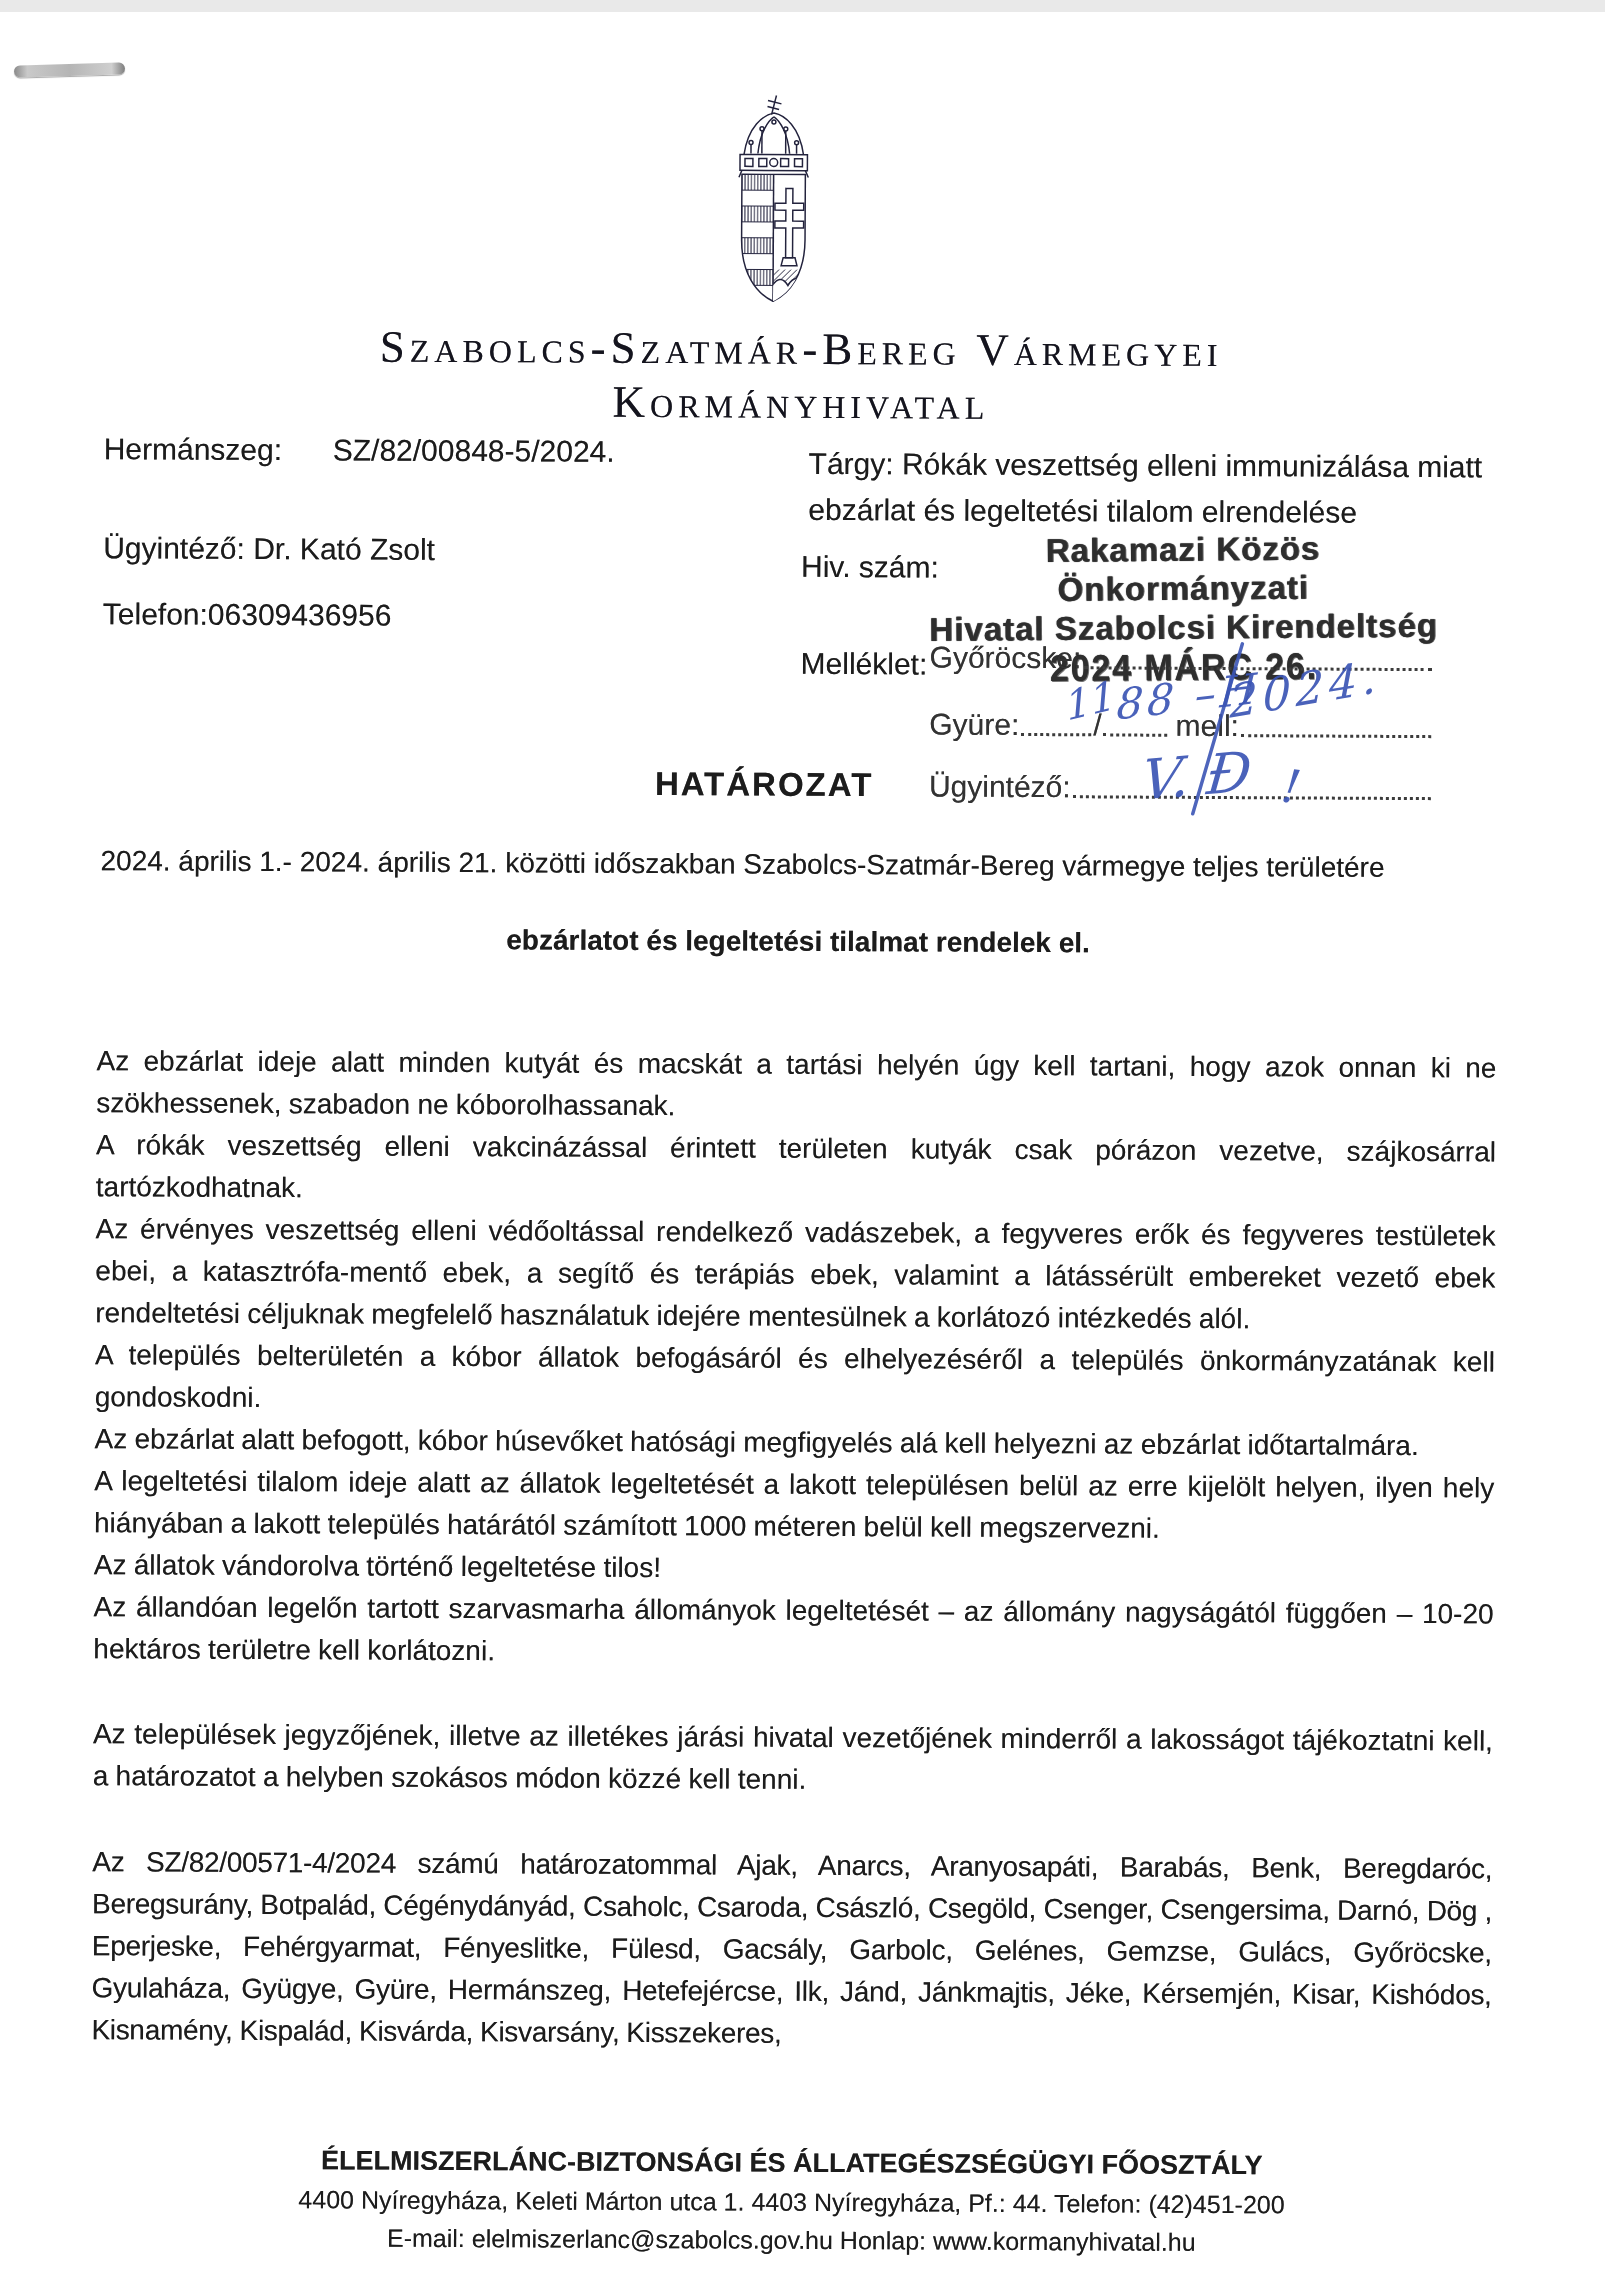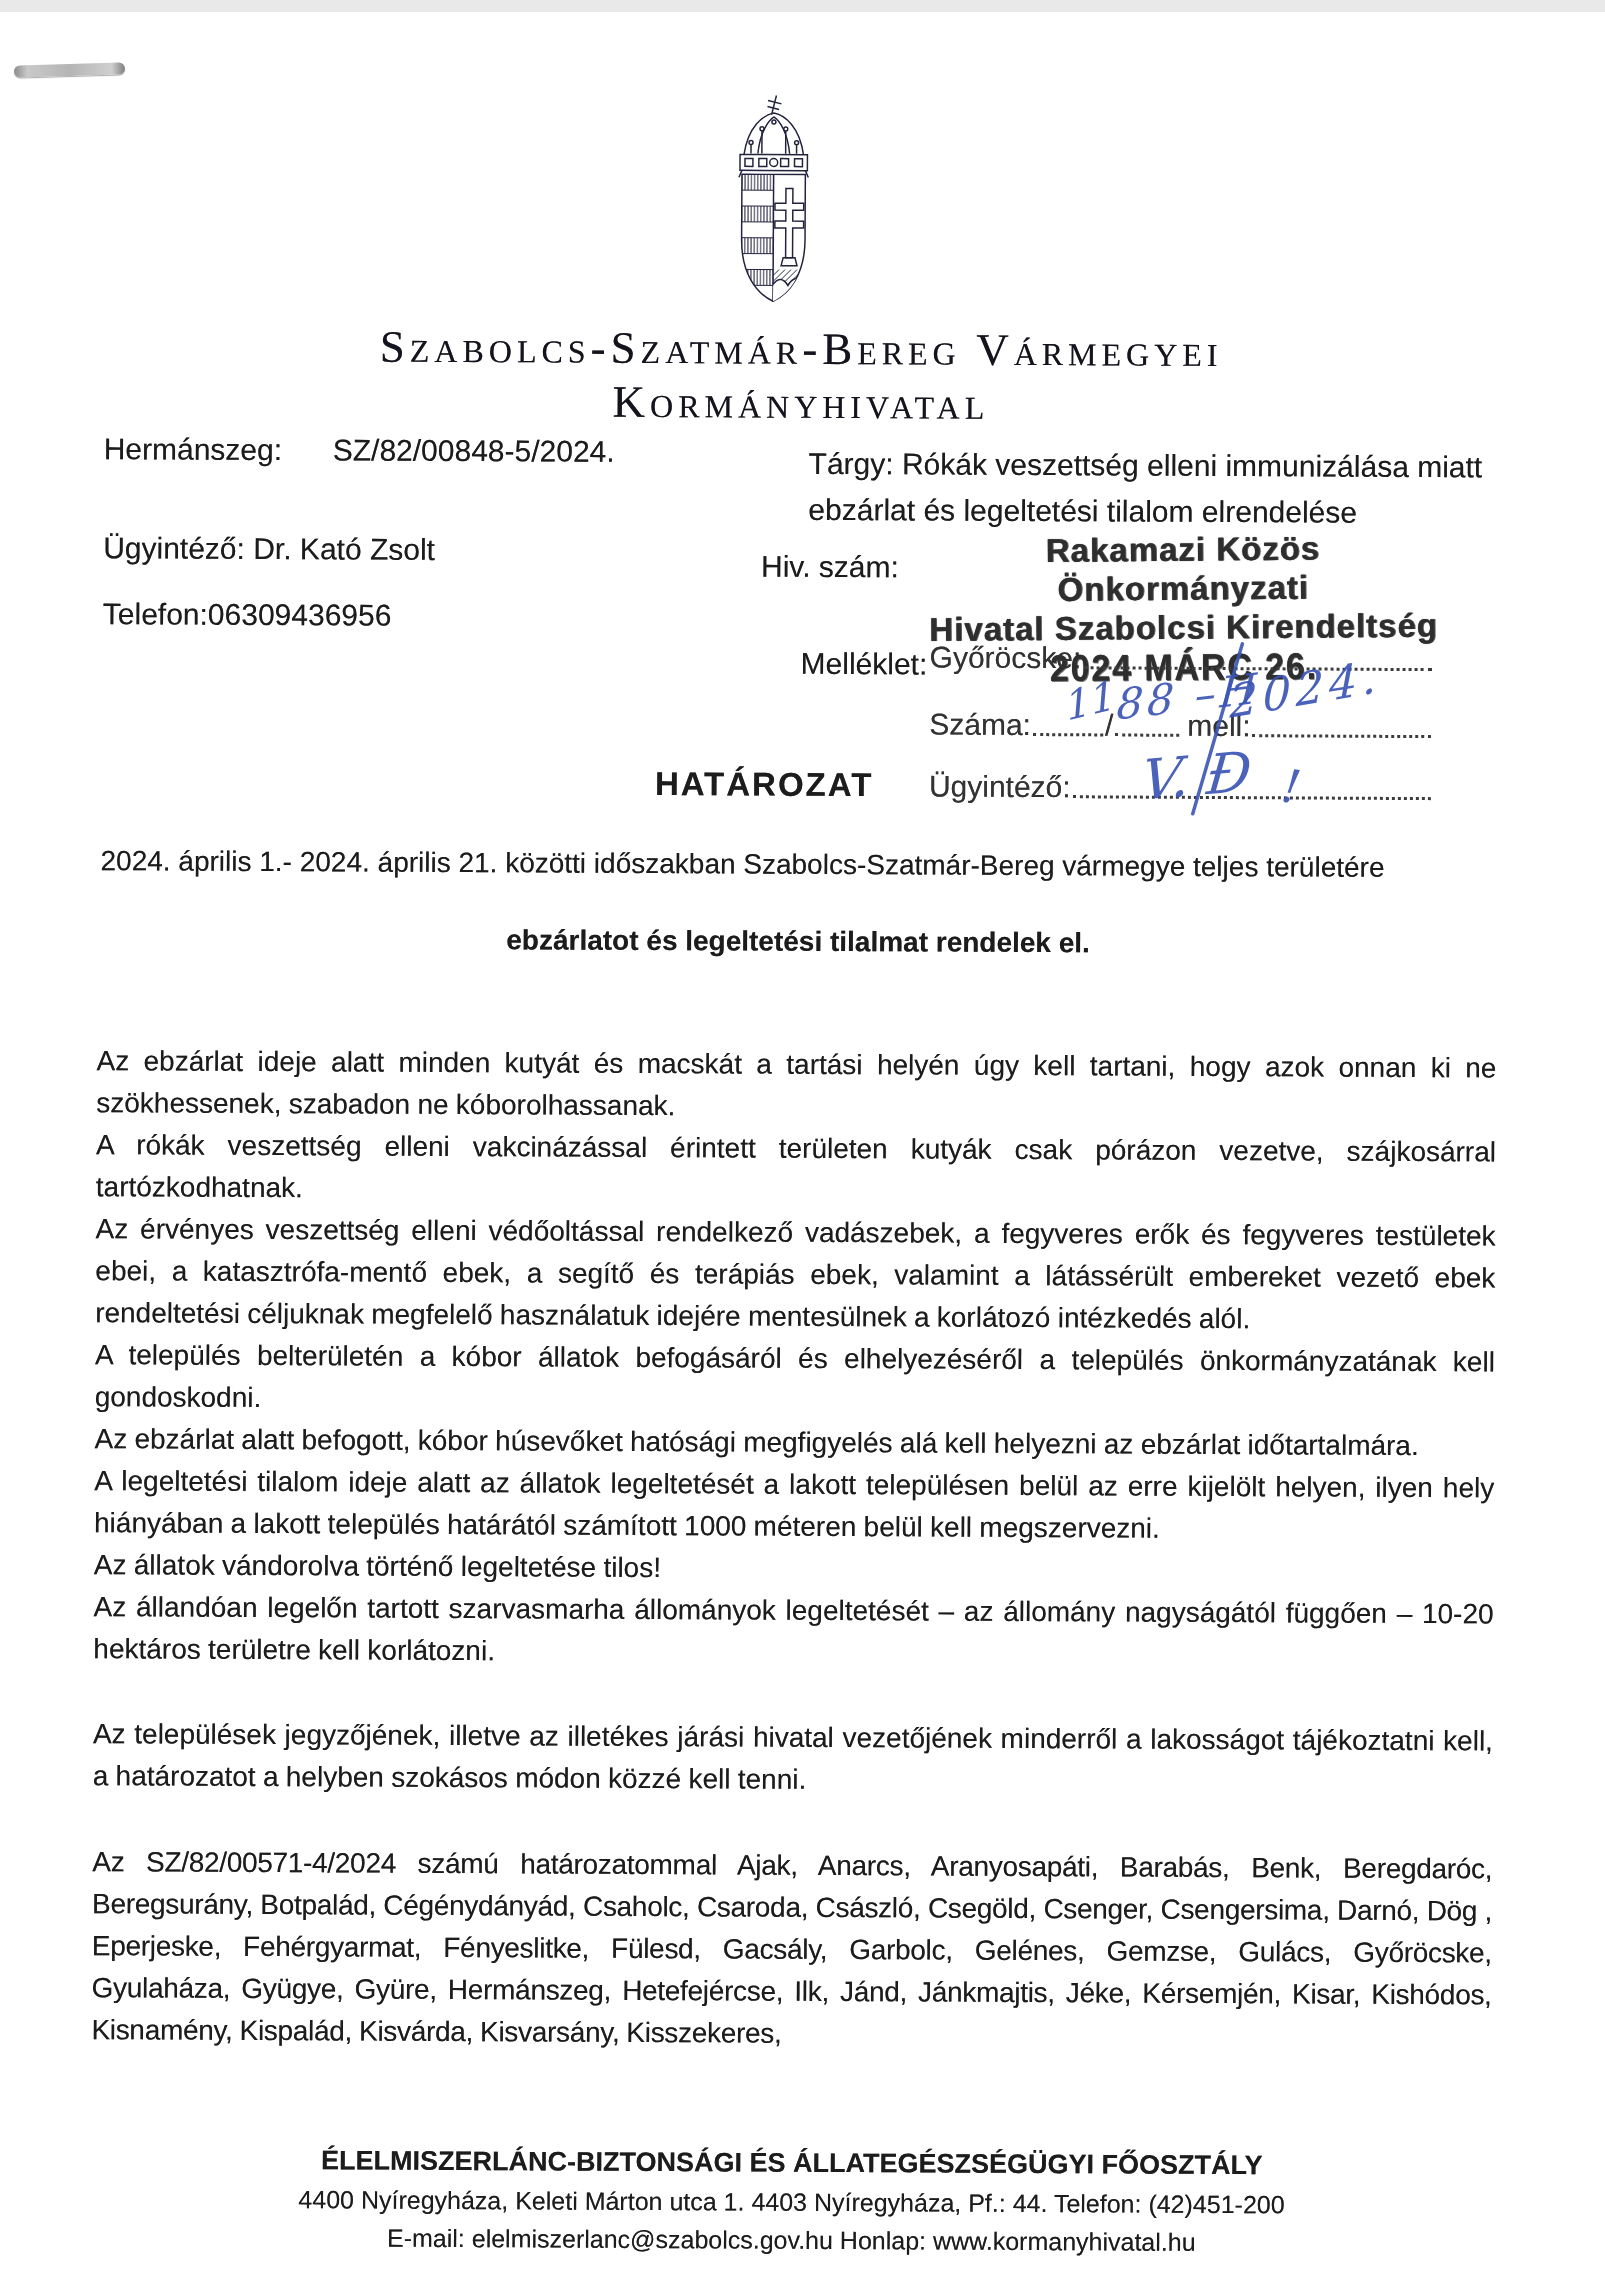--- a/index.html
+++ b/index.html
@@ -152,35 +152,35 @@
 
     <div class="abs meta soft" style="left:106px; top:423px;">
       <span>Hermánszeg:</span>
       <span style="display:inline-block; width:34px;"></span>
       <span>SZ/82/00848-5/2024.</span>
     </div>
     <div class="abs meta soft" style="left:106px; top:522px;">Ügyintéző: Dr. Kató Zsolt</div>
     <div class="abs meta soft" style="left:106px; top:588px;">Telefon:06309436956</div>
 
     <div class="abs meta soft" style="left:811px; top:428px; width:687px; white-space:normal; line-height:46px;">Tárgy: Rókák veszettség elleni immunizálása miatt ebzárlat és legeltetési tilalom elrendelése</div>
-    <div class="abs meta soft" style="left:764px; top:537px;">Hiv. szám:</div>
+    <div class="abs meta soft" style="left:804px; top:537px;">Hiv. szám:</div>
     <div class="abs meta soft" style="left:804px; top:634px;">Melléklet:</div>
 
     <div class="abs stampbox">
       <div class="s1">Rakamazi Közös Önkormányzati</div>
       <div class="s2">Hivatal Szabolcsi Kirendeltség</div>
       <div class="sd">2024 MÁRC 26.</div>
     </div>
 
     <div class="abs line soft" style="left:933px; top:627px; width:504px; color:#333;">
       <span>Győröcske:</span>
       <span class="leader" style="flex:1;"></span>
     </div>
     <div class="abs line soft" style="left:933px; top:694px; width:504px; color:#333;">
-      <span>Száma:</span>
+      <span>Gyüre:</span>
       <span class="leader" style="flex:0 0 70px;"></span>
       <span>/</span>
       <span class="leader" style="flex:0 0 64px;"></span>
       <span style="margin-left:6px;">mell:</span>
       <span class="leader" style="flex:1;"></span>
     </div>
     <div class="abs line soft" style="left:933px; top:756px; width:504px; color:#333;">
       <span>Ügyintéző:</span>
       <span class="leader" style="flex:1;"></span>
     </div>

